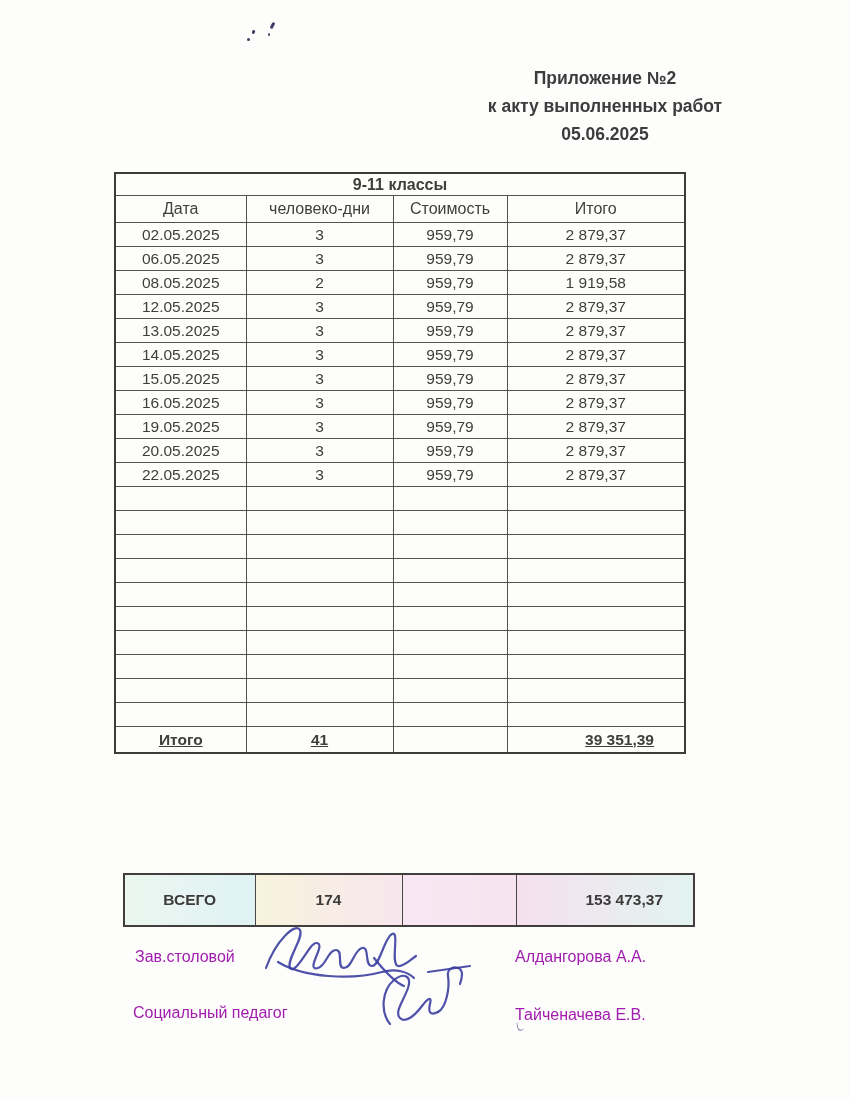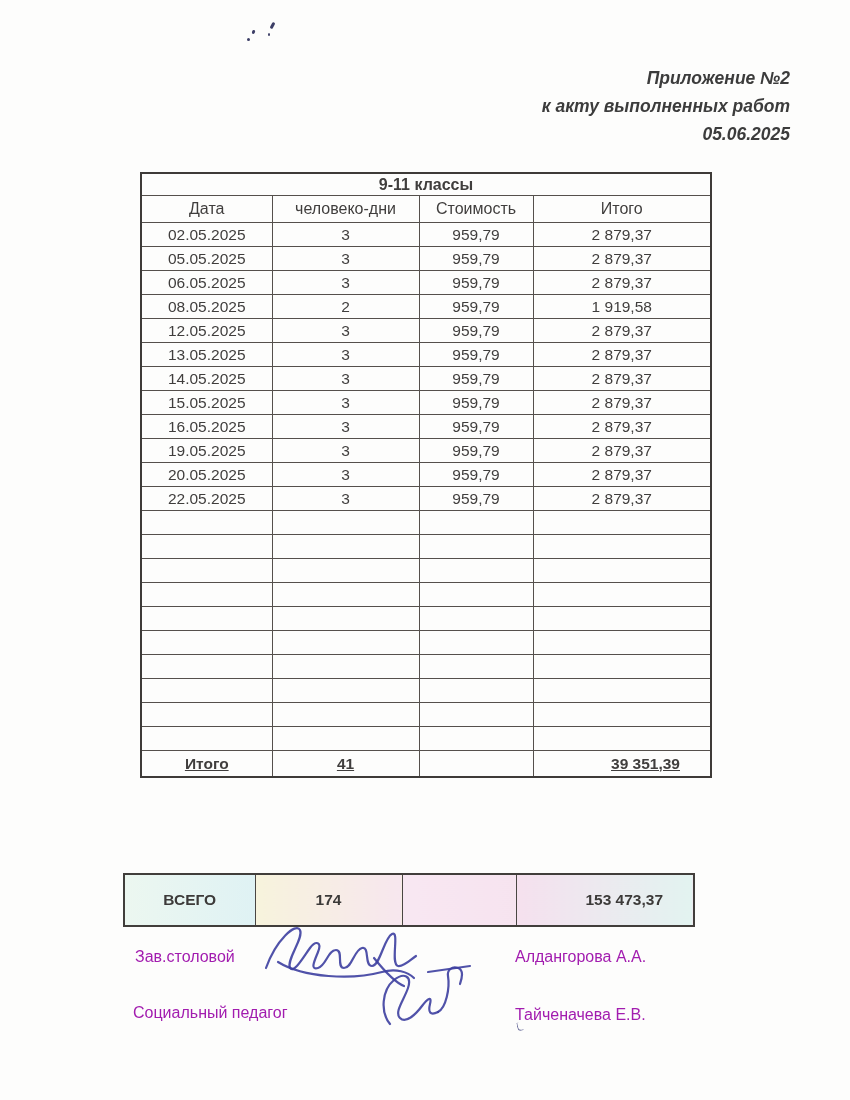--- a/index.html
+++ b/index.html
@@ -5,25 +5,25 @@
   html,body{margin:0;padding:0;background:#ffffff;}
   .page{
     position:relative;width:850px;height:1100px;overflow:hidden;
     background:#fdfdfc;
     font-family:"Liberation Sans", sans-serif;
     color:#3e3e3e;
   }
   
   .doc-header{
     position:absolute;top:64px;left:420px;width:370px;
-    text-align:right;font-weight:bold;font-size:17.5px;line-height:28px;color:#3c3c3c;font-style:italic;
+    text-align:center;font-weight:bold;font-size:17.5px;line-height:28px;color:#3c3c3c;
   }
   
   .main-table{
-    position:absolute;top:172px;left:140px;
+    position:absolute;top:172px;left:114px;
     border-collapse:collapse;table-layout:fixed;
     font-size:15.5px;color:#403e3d;
     border:2px solid #3e3b38;
   }
   .main-table td,.main-table th{
     border:1.6px solid #55504c;
     height:23px;text-align:center;padding:0;font-weight:normal;
     overflow:hidden;white-space:nowrap;
   }
   .main-table .title-row th{font-weight:bold;font-size:16px;height:21px;}
@@ -88,26 +88,20 @@
       <tr class="head-row">
         <th>Дата</th>
         <th>человеко-дни</th>
         <th>Стоимость</th>
         <th>Итого</th>
       </tr>
     </thead>
     <tbody id="data-body">
         <tr>
           <td>02.05.2025</td>
-          <td>3</td>
-          <td>959,79</td>
-          <td>2 879,37</td>
-        </tr>
-        <tr>
-          <td>05.05.2025</td>
           <td>3</td>
           <td>959,79</td>
           <td>2 879,37</td>
         </tr>
         <tr>
           <td>06.05.2025</td>
           <td>3</td>
           <td>959,79</td>
           <td>2 879,37</td>
         </tr>

